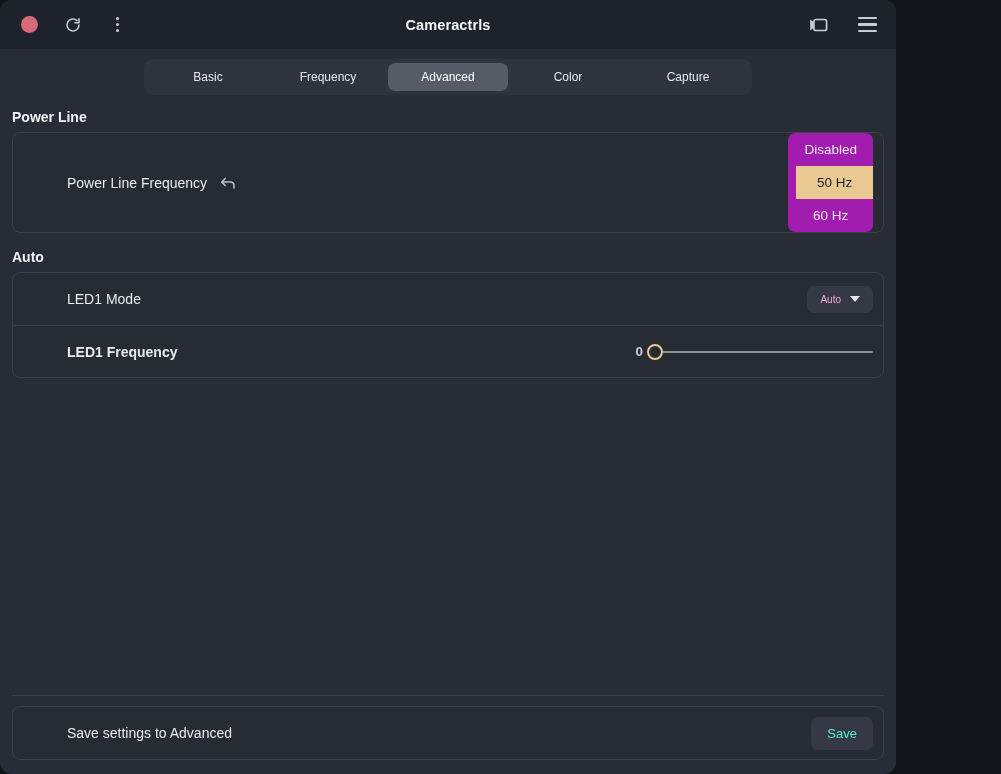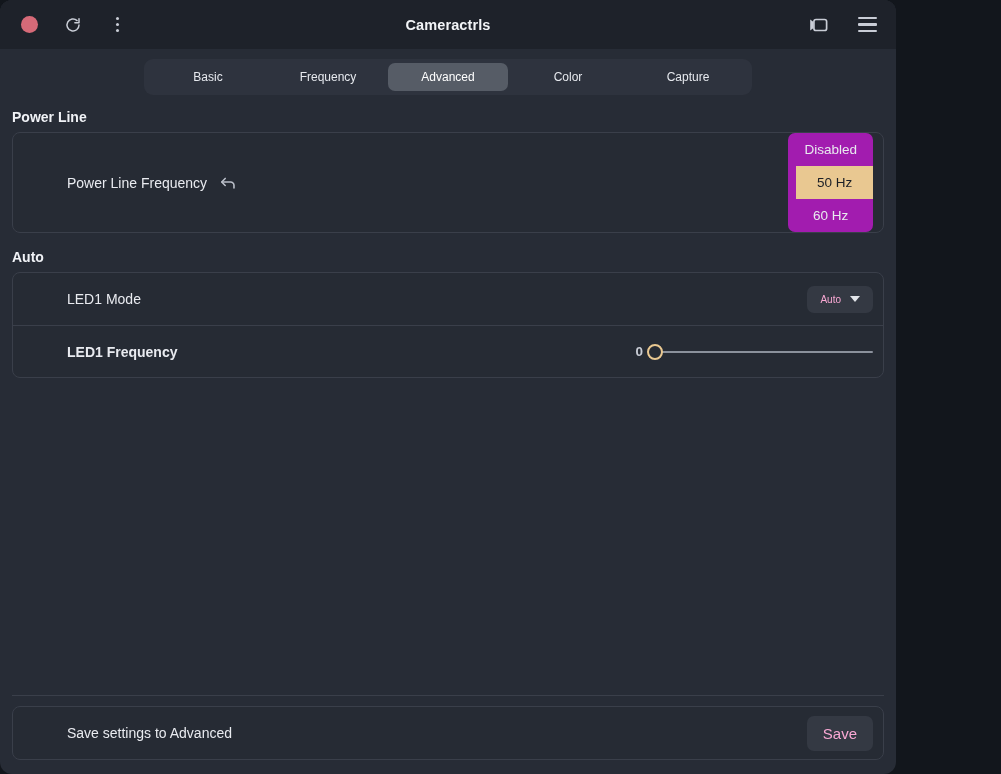--- a/index.html
+++ b/index.html
@@ -224,22 +224,22 @@
     margin: 0 0 10px 0;
   }
   .footer-card {
     border: 1px solid #3a3f4a;
     border-radius: 8px;
     background: #262b34;
     margin-bottom: 14px;
   }
   .save-btn {
     background: #343943;
-    color: #f9a8d4;
-    font-size: 15px;
+    color: #5eead4;
+    font-size: 13px;
     border: none;
     border-radius: 7px;
     padding: 9px 16px;
     cursor: pointer;
     font-family: "Liberation Sans", sans-serif;
   }
 </style>
 </head>
 <body>
 

